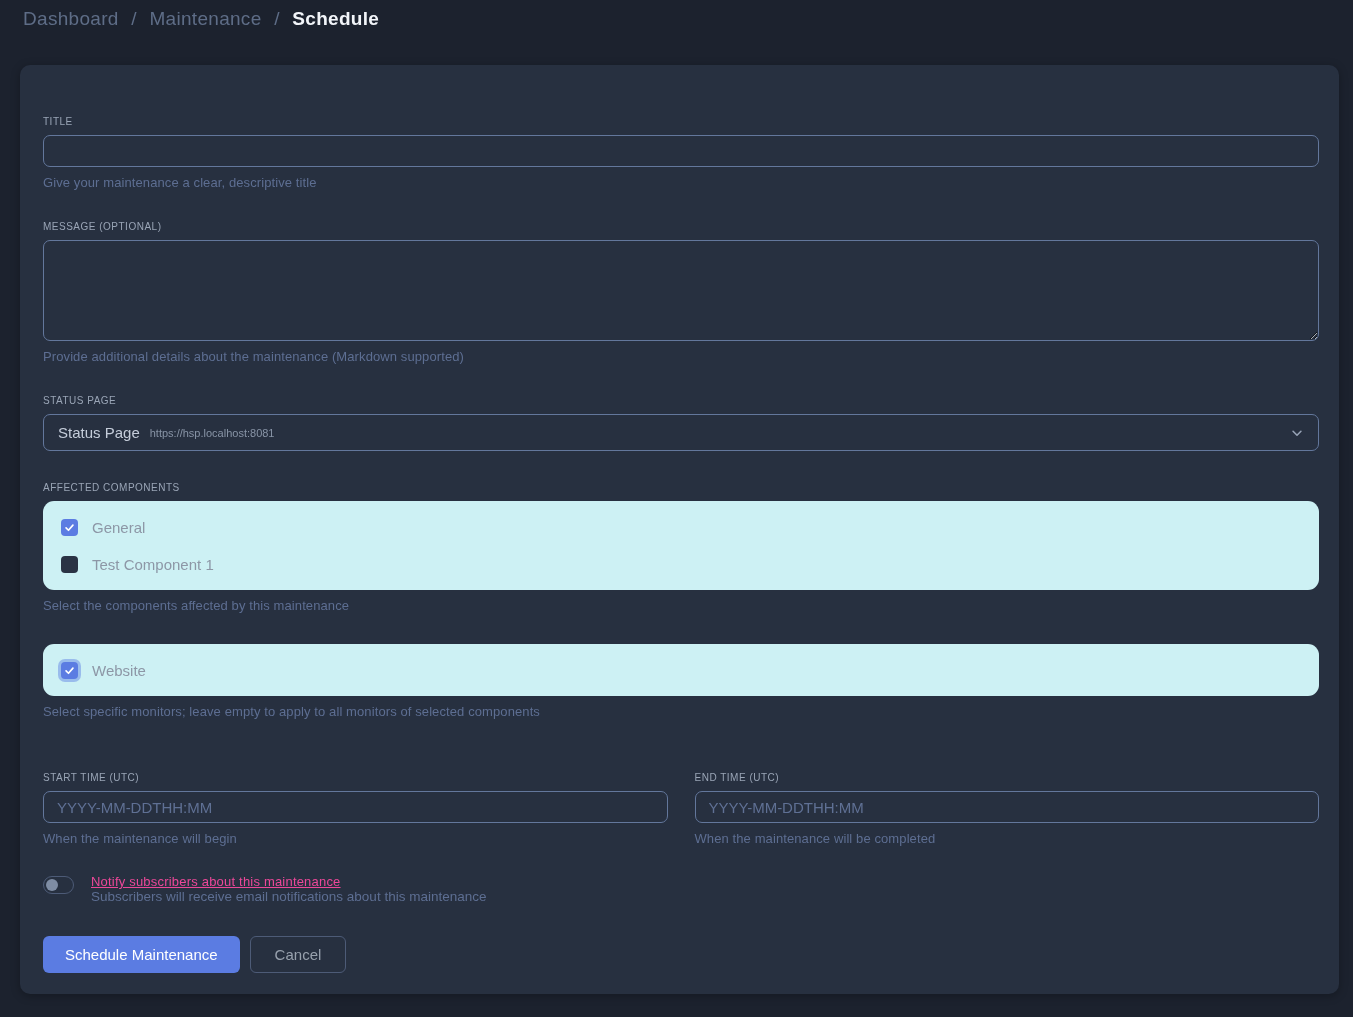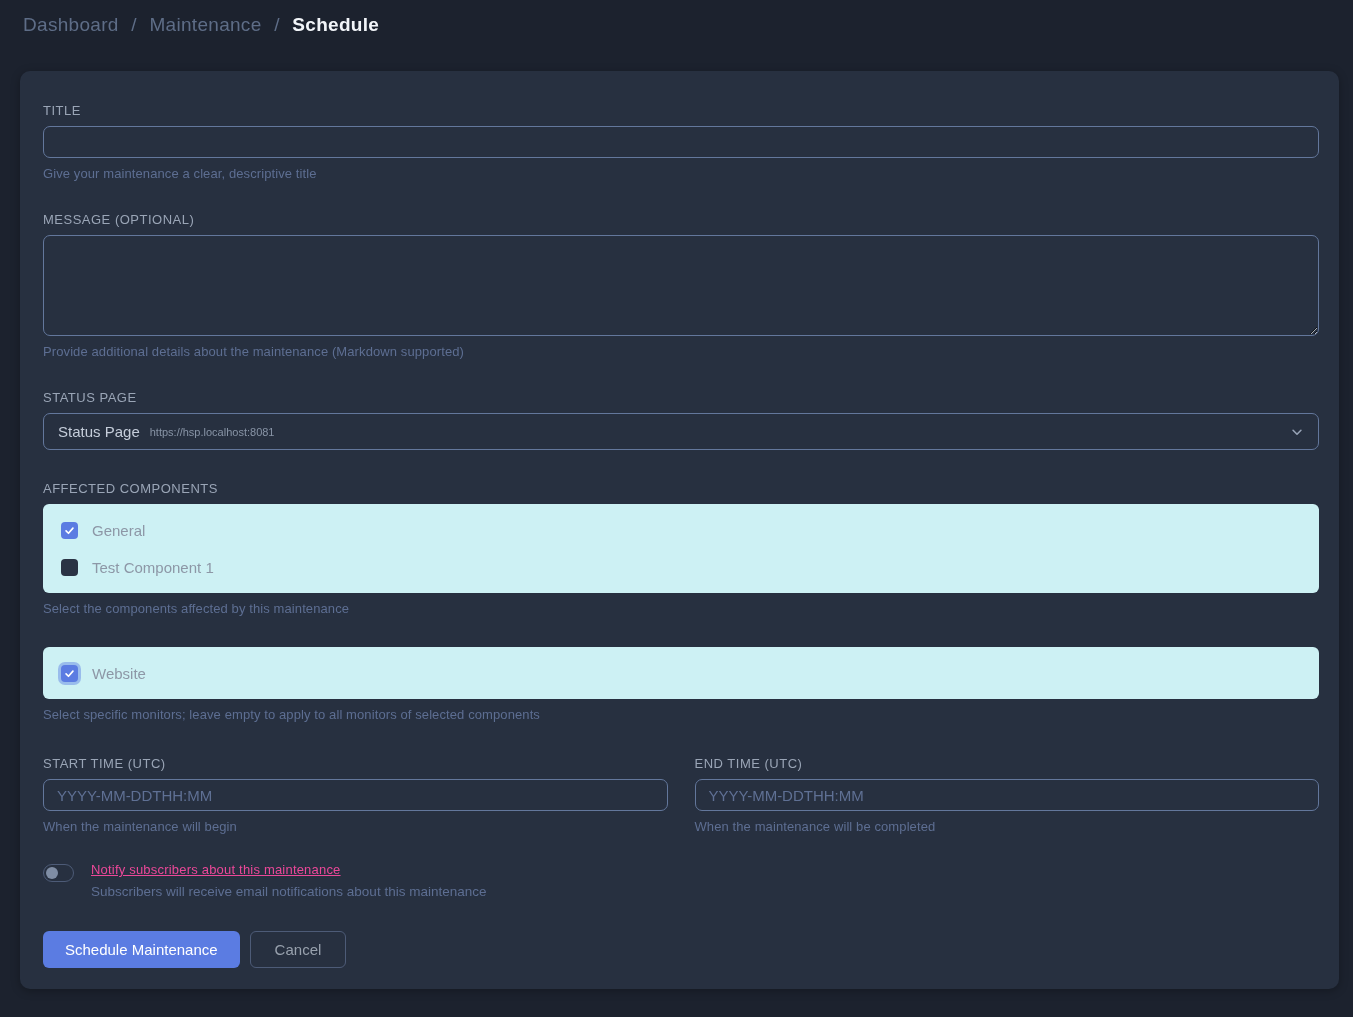--- a/index.html
+++ b/index.html
@@ -4,43 +4,44 @@
 <style>
   * { margin: 0; padding: 0; box-sizing: border-box; }
   html, body {
     width: 1353px; min-height: 1017px;
     background: #1c222e;
     font-family: "Liberation Sans", "DejaVu Sans", sans-serif;
     -webkit-font-smoothing: antialiased;
   }
 
   
-  .topbar { padding: 14px 23px 13px 23px; }
+  .topbar { padding: 8px 23px 13px 23px; }
   .breadcrumb { font-size: 19px; letter-spacing: 0.3px; color: #5e6d87; }
   .breadcrumb .crumb { color: #5e6d87; text-decoration: none; cursor: pointer; }
   .breadcrumb .sep { color: #5e6d87; margin: 0 7px; }
   .breadcrumb .current { color: #f2f5f9; font-weight: 600; }
 
   
   .card {
     margin: 22px 14px 14px 20px;
     background: #273040;
     border-radius: 10px;
     padding: 32px 20px 21px 23px;
     box-shadow: 0 2px 10px rgba(0,0,0,0.28);
   }
 
   .field-group { margin-bottom: 31px; }
   .field-label {
     display: block;
-    font-size: 13px;
+    font-size: 10px;
     letter-spacing: 0.5px;
     color: #9aa5b6;
     margin-bottom: 8px;
     text-transform: uppercase;
+    margin-top: 19px;
   }
   .help-text {
     font-size: 13px;
     color: #5d6e92;
     margin-top: 8px;
     letter-spacing: 0.1px;
   }
 
   .text-input, .textarea-input, .select-box {
     width: 100%;
@@ -69,21 +70,21 @@
     cursor: pointer;
     position: relative;
   }
   .select-main { font-size: 15px; color: #c5cdda; }
   .select-sub { font-size: 11px; color: #8894a6; margin-left: 10px; }
   .chevron { position: absolute; right: 14px; top: 50%; transform: translateY(-50%); display: flex; }
 
   
   .cyan-box {
     background: #cdf1f4;
-    border-radius: 6px;
+    border-radius: 11px;
     padding: 14px 18px 14px 18px;
   }
   .cb-row { display: flex; align-items: center; height: 24px; }
   .cb-row + .cb-row { margin-top: 13px; }
   .cb {
     width: 17px; height: 17px;
     border-radius: 4px;
     flex: 0 0 auto;
     margin-right: 14px;
     cursor: pointer;
@@ -116,21 +117,21 @@
     background: transparent;
   }
   .toggle .knob {
     position: absolute; left: 2px; top: 1.5px;
     width: 12px; height: 12px;
     border-radius: 50%;
     background: #7f8da4;
   }
   .toggle-texts { padding-left: 9px; }
   .toggle-label { font-size: 13px; color: #ec4899; letter-spacing: 0.2px; text-decoration: underline; }
-  .toggle-help { font-size: 13.5px; color: #5d6e92; margin-top: 7px; }
+  .toggle-help { font-size: 13.5px; color: #5d6e92; }
 
   
   .actions { display: flex; }
   .btn {
     height: 37px;
     border-radius: 6px;
     font-family: "Liberation Sans", "DejaVu Sans", sans-serif;
     font-size: 15px;
     cursor: pointer;
   }

